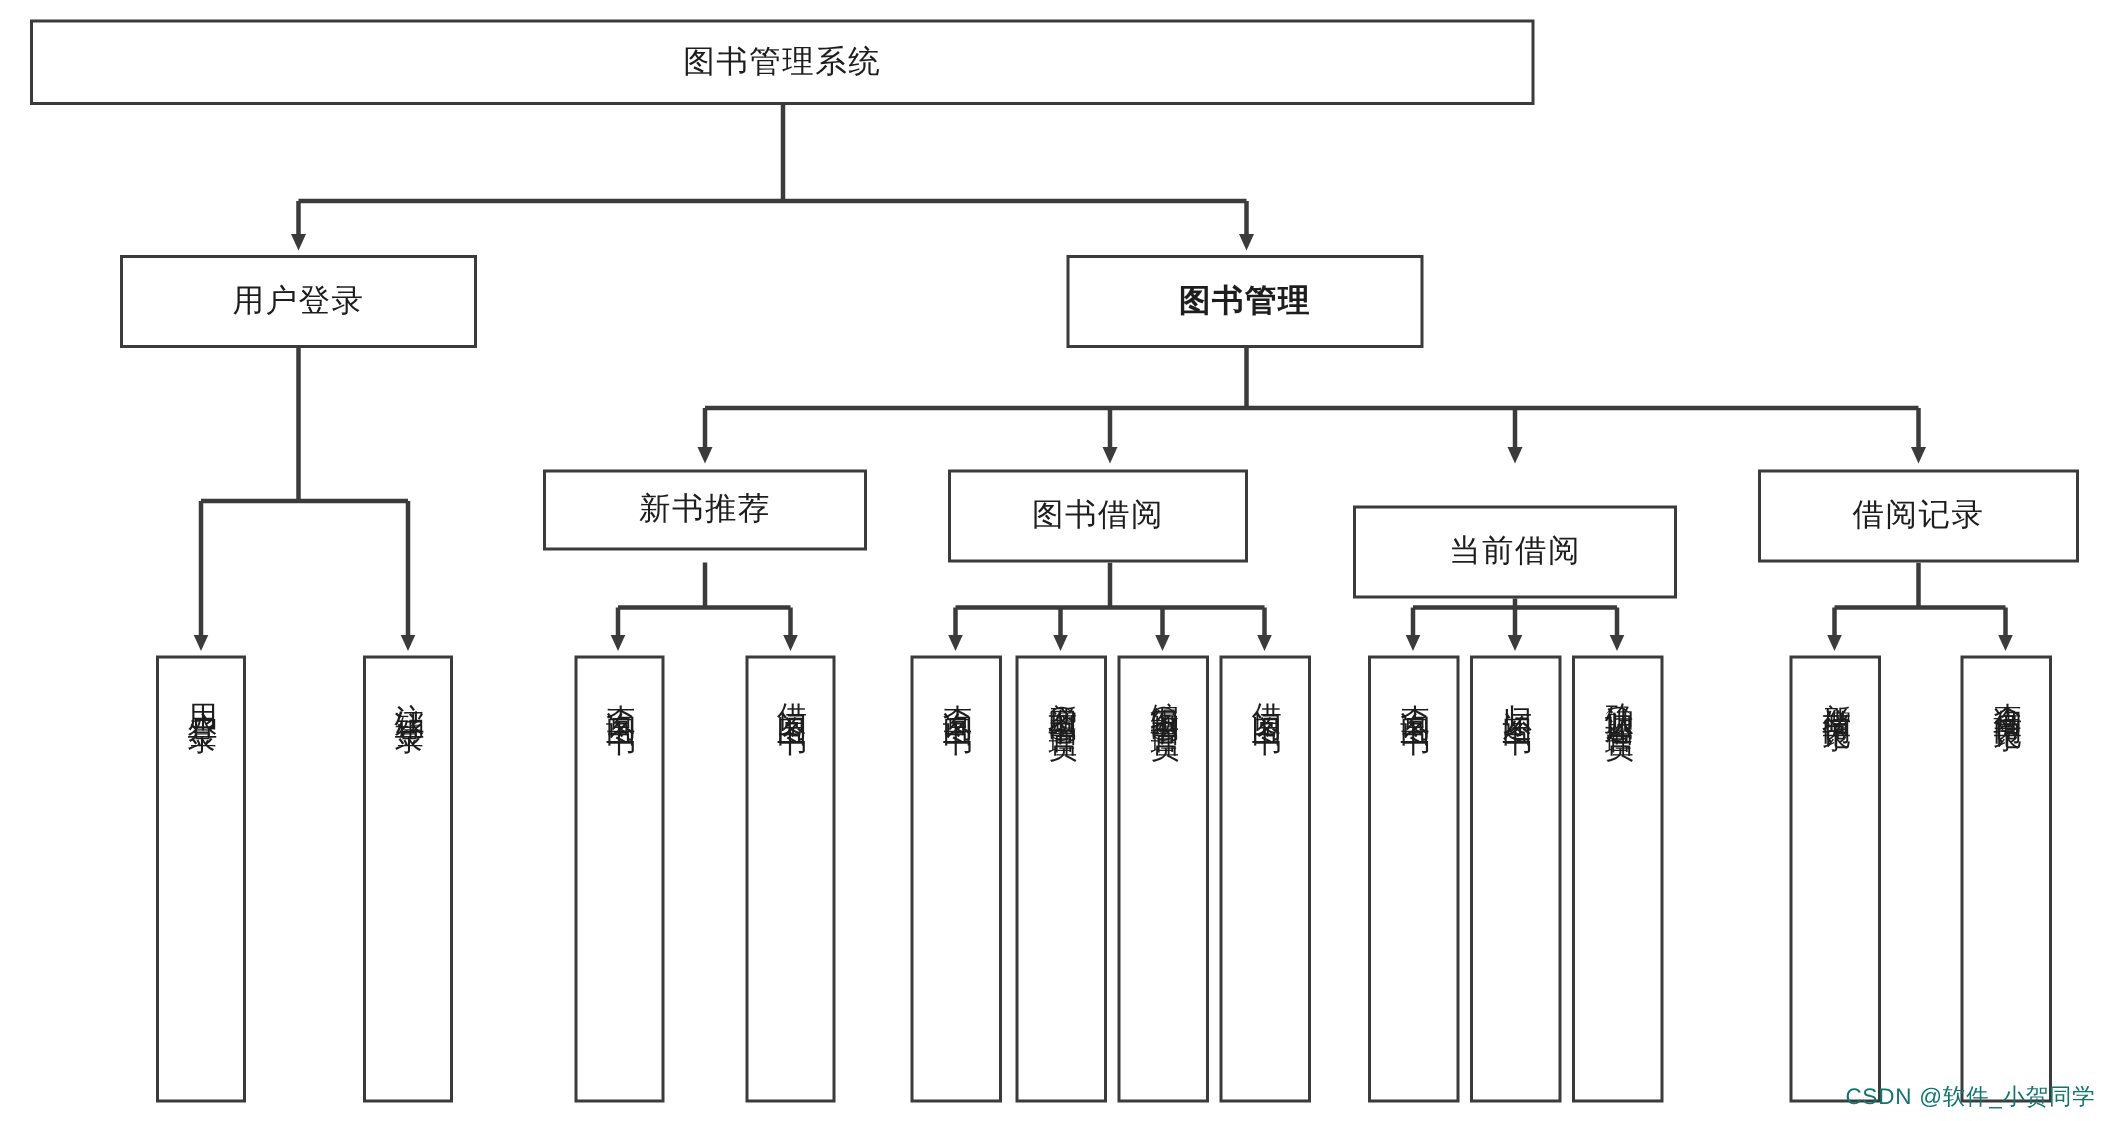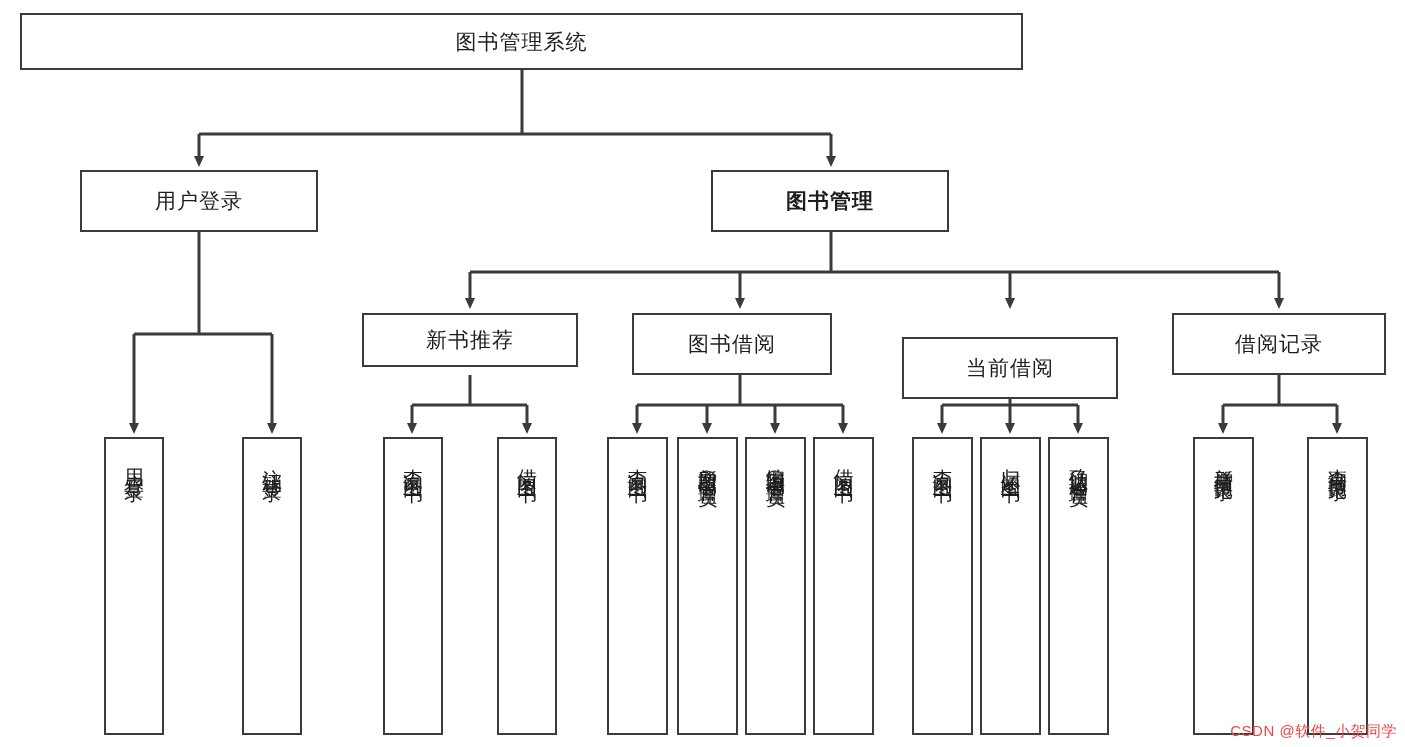--- a/index.html
+++ b/index.html
@@ -55,21 +55,21 @@
   }
   .node.vert.tight .label {
     letter-spacing: 3px;
     font-size: 19px;
   }
   .watermark {
     position: absolute;
     right: 8px;
     bottom: 6px;
     font-size: 15px;
-    color: #ef4444;
+    color: #0f766e;
     letter-spacing: 0.5px;
     white-space: nowrap;
     user-select: none;
   }
 </style>
 </head>
 <body>
 
 <div id="canvas">
 

